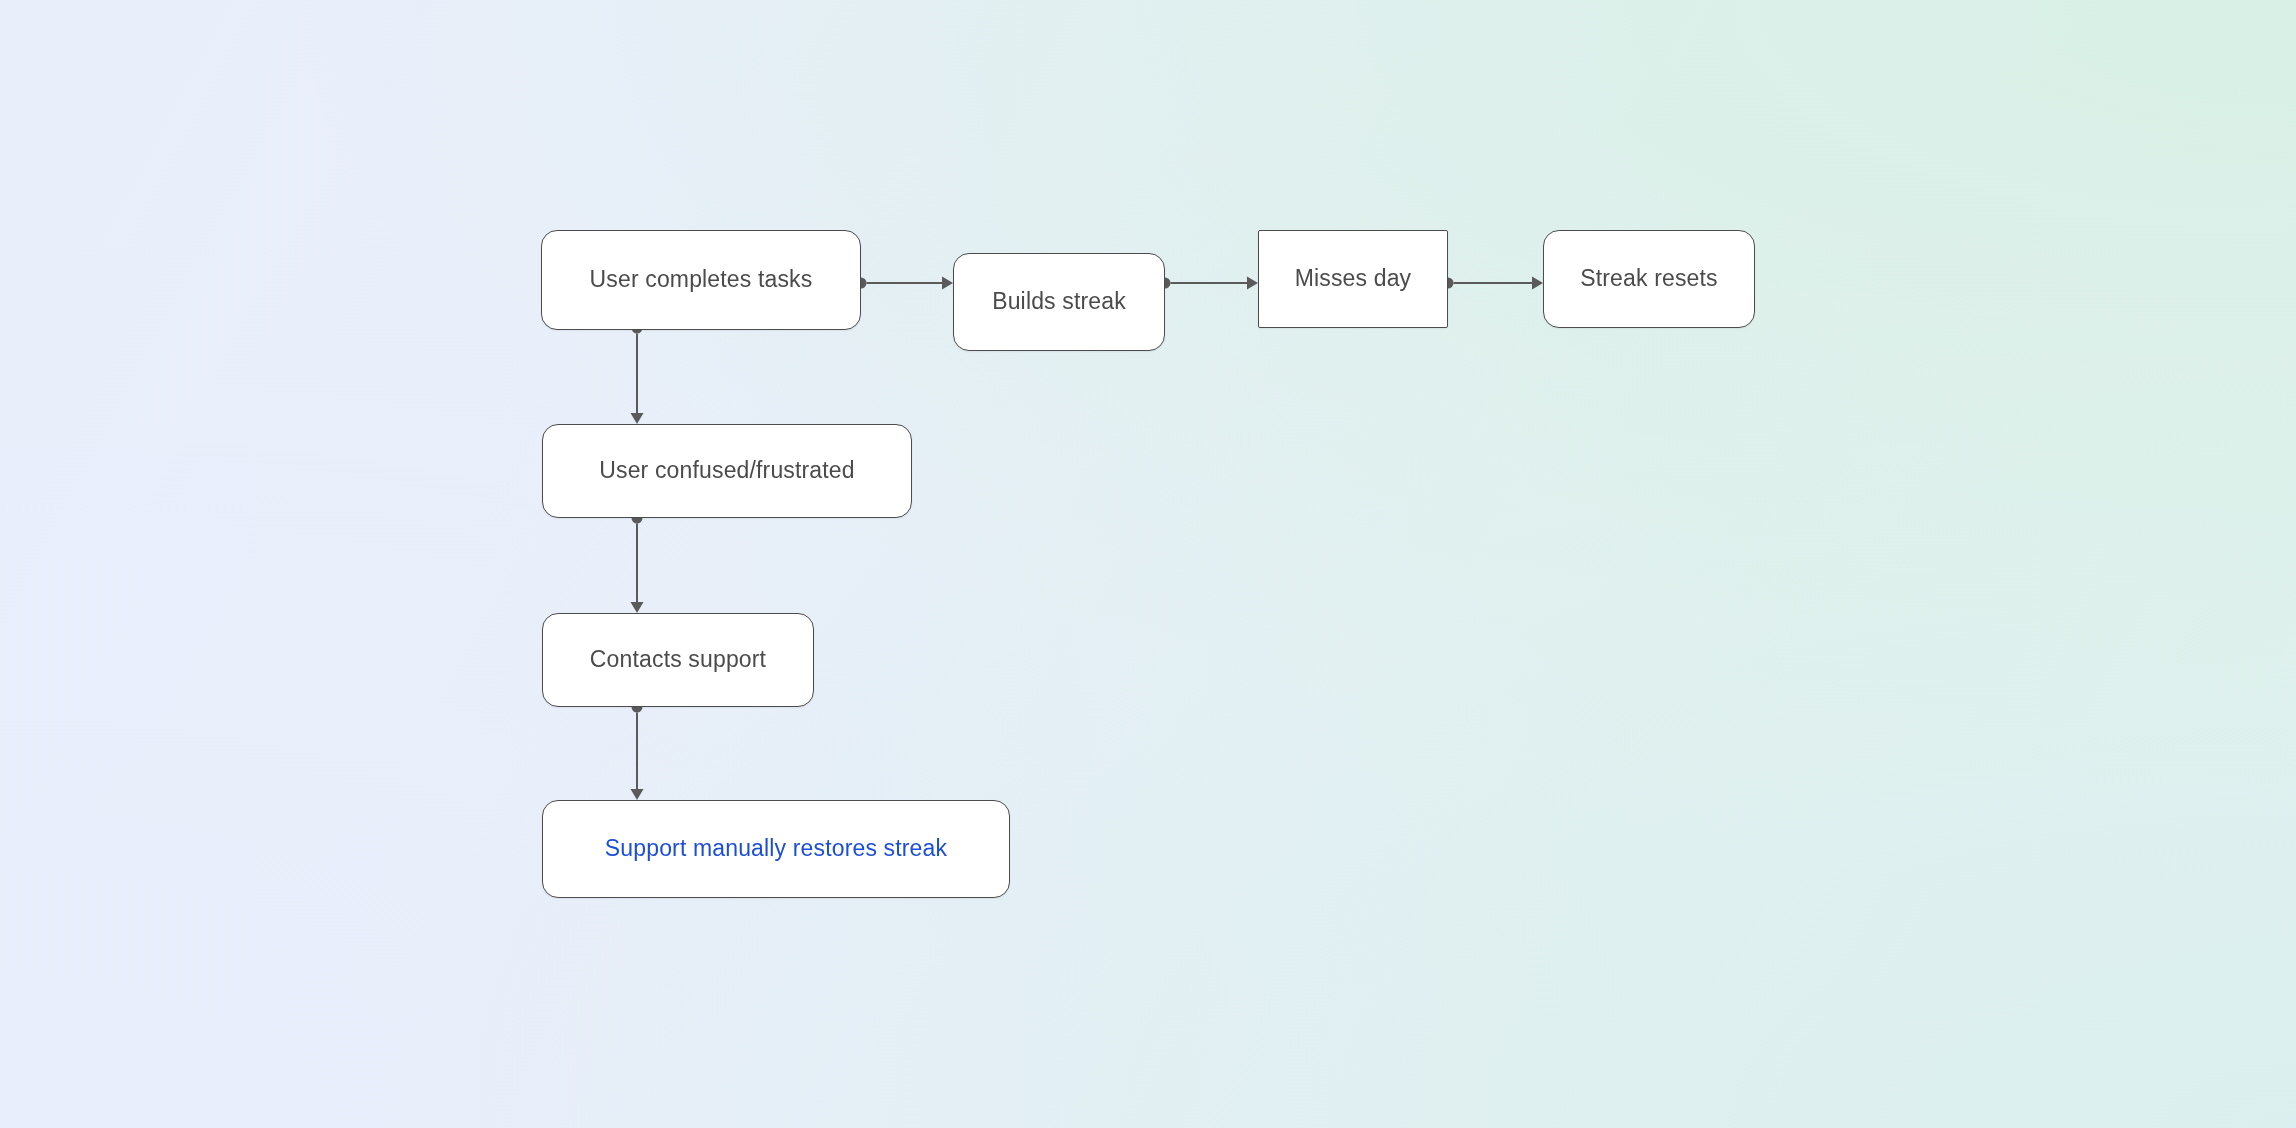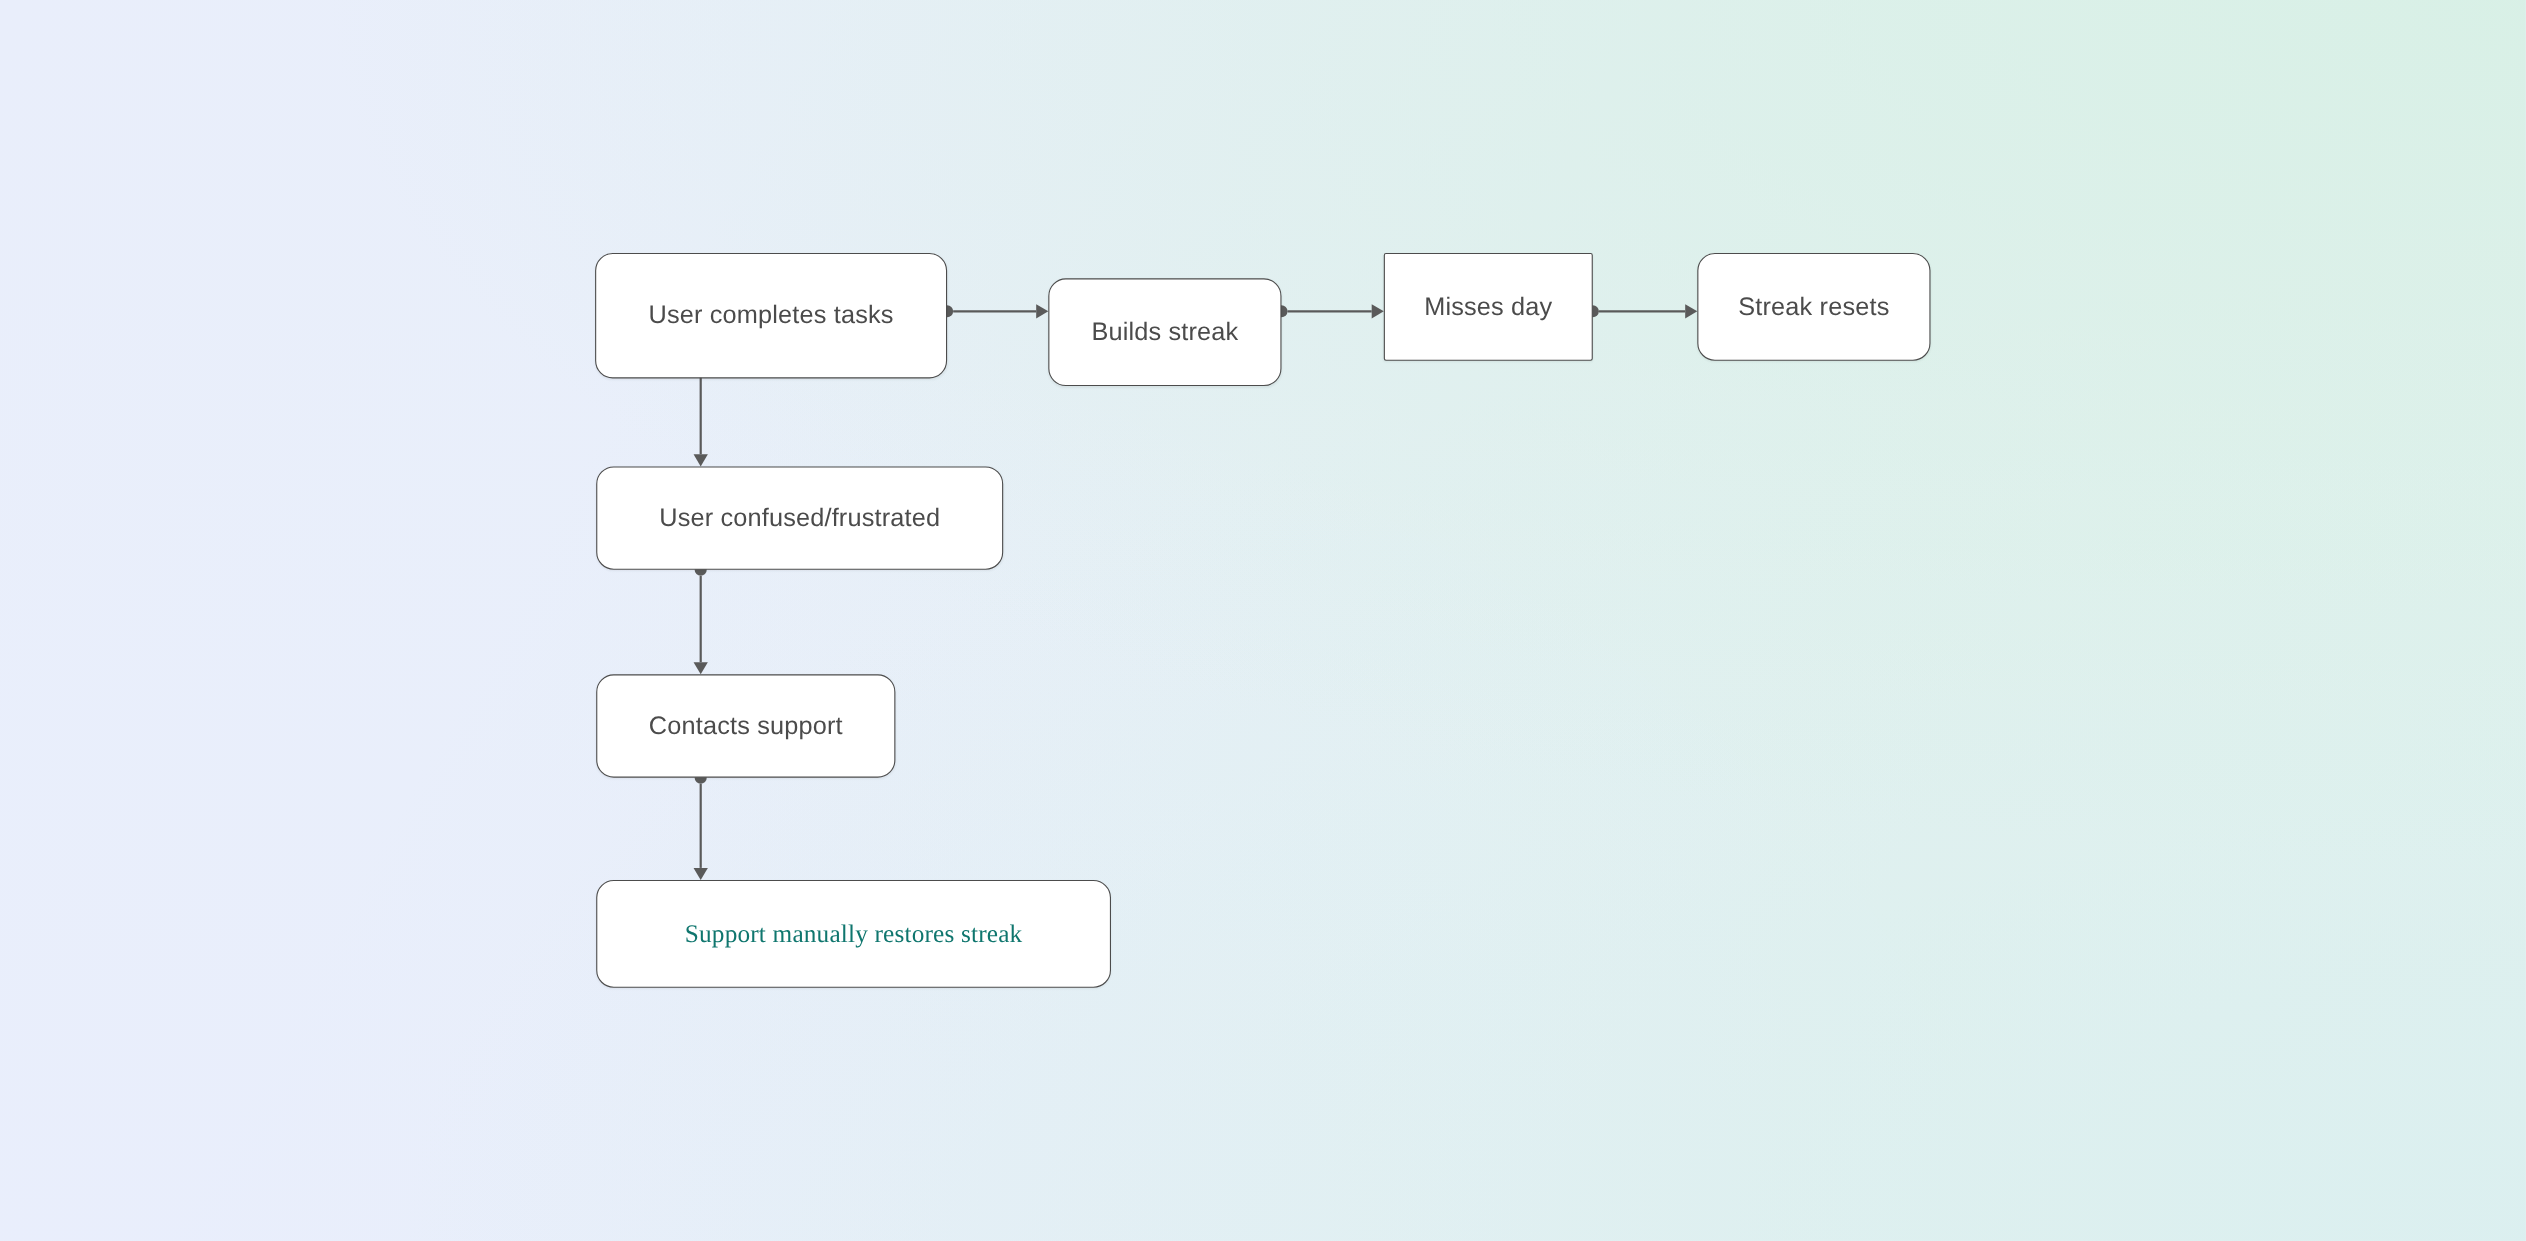--- a/index.html
+++ b/index.html
@@ -90,36 +90,36 @@
         <polygon points="637,613 630.5,602 643.5,602" fill="#5a5a5a"></polygon>
       </g>
       <g>
         <line x1="637" y1="712.5" x2="637" y2="789" stroke="#5a5a5a" stroke-width="2" stroke-linecap="butt"></line>
         <circle cx="637" cy="707" r="5.5" fill="#5a5a5a"></circle>
         <polygon points="637,800 630.5,789 643.5,789" fill="#5a5a5a"></polygon>
       </g>
     </svg>
 
   <div id="nodes">
-      <div class="node" style="left: 541px; top: 230px; width: 320px; height: 114px; background: rgb(255, 255, 255); border-color: rgb(76, 76, 76); border-radius: 16px;">
+      <div class="node" style="left: 541px; top: 230px; width: 320px; height: 100px; background: rgb(255, 255, 255); border-color: rgb(76, 76, 76); border-radius: 16px;">
         <span class="node-label" style="color: rgb(75, 75, 75);">User completes tasks</span>
       </div>
       <div class="node" style="left: 953px; top: 230px; width: 212px; height: 98px; background: rgb(255, 255, 255); border-color: rgb(76, 76, 76); border-radius: 16px; margin-top: 23px;">
         <span class="node-label" style="color: rgb(75, 75, 75);">Builds streak</span>
       </div>
       <div class="node" style="left: 1258px; top: 230px; width: 190px; height: 98px; background: rgb(255, 255, 255); border-color: rgb(76, 76, 76); border-radius: 2px;">
         <span class="node-label" style="color: rgb(75, 75, 75);">Misses day</span>
       </div>
       <div class="node" style="left: 1543px; top: 230px; width: 212px; height: 98px; background: rgb(255, 255, 255); border-color: rgb(76, 76, 76); border-radius: 16px;">
         <span class="node-label" style="color: rgb(75, 75, 75);">Streak resets</span>
       </div>
       <div class="node" style="left: 542px; top: 424px; width: 370px; height: 94px; background: rgb(255, 255, 255); border-color: rgb(76, 76, 76); border-radius: 16px;">
         <span class="node-label" style="color: rgb(75, 75, 75);">User confused/frustrated</span>
       </div>
       <div class="node" style="left: 542px; top: 613px; width: 272px; height: 94px; background: rgb(255, 255, 255); border-color: rgb(76, 76, 76); border-radius: 16px;">
         <span class="node-label" style="color: rgb(75, 75, 75);">Contacts support</span>
       </div>
       <div class="node" style="left: 542px; top: 800px; width: 468px; height: 98px; background: rgb(255, 255, 255); border-color: rgb(76, 76, 76); border-radius: 16px;">
-        <span class="node-label" style="color: #0f766e; font-family: Liberation Serif, serif;">Support manually restores streak</span>
+        <span class="node-label" style="color: #1d4ed8;">Support manually restores streak</span>
       </div>
     </div>
 
 </div>
 
 </body></html>

